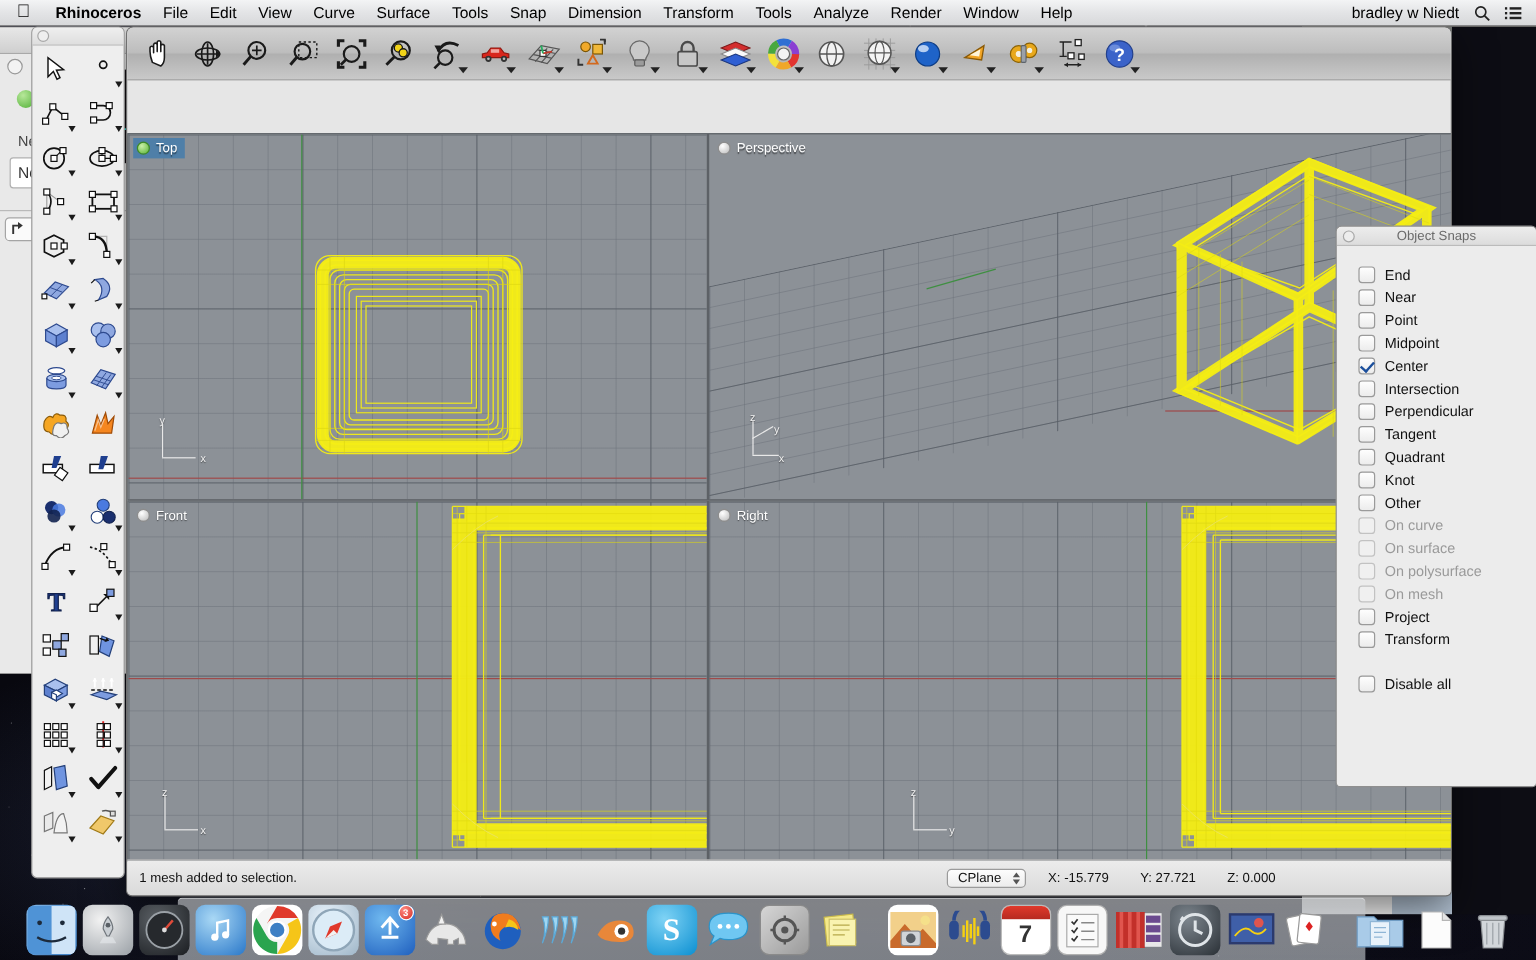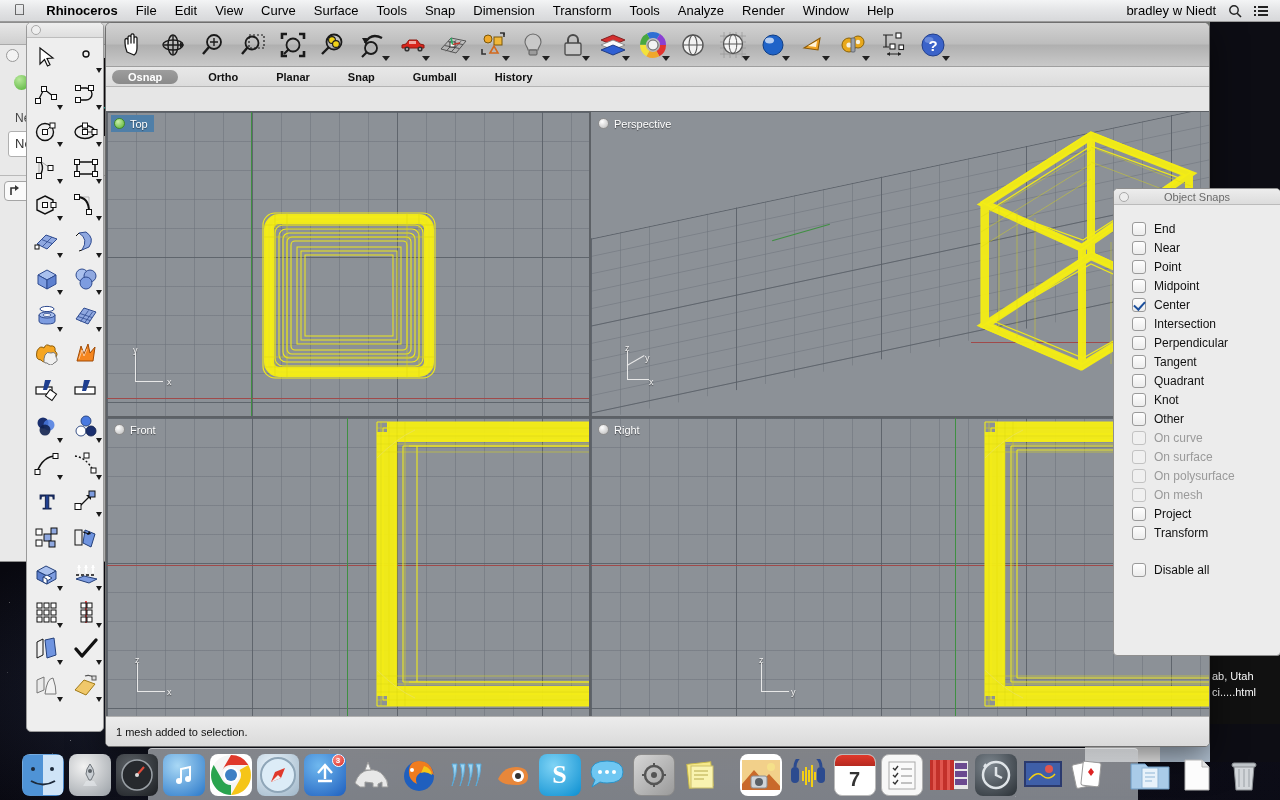--- a/index.html
+++ b/index.html
@@ -607,25 +607,20 @@
   <div style="position:absolute;left:92px;top:44px;width:20px;height:22px">
     <div style="height:4px;background:#aaa;margin-bottom:3px"></div>
     <div style="height:4px;background:#aaa;margin-bottom:3px"></div>
     <div style="height:4px;background:#aaa;"></div>
   </div>
   <div class="bm">
     <span class="bm-sq"></span><span>Other Bookmarks</span>
   </div>
   <div class="page-white"></div>
   <div class="page-blue"></div>
-  <div class="thumb">
-    <div class="badge">HTML</div>
-    <div class="t1">ab, Utah</div>
-    <div class="t2">ci.....html</div>
-  </div>
 </div>
 
 <div id="bg-left" class="bgwin">
   <div class="bl-title"></div>
   <div style="position:absolute;left:6px;top:26px;width:13px;height:13px;border-radius:50%;border:1px solid #999;background:#f3f3f3"></div>
   <div style="position:absolute;left:14px;top:52px;width:15px;height:15px;border-radius:50%;background:radial-gradient(circle at 35% 30%,#b7e89a,#4fae34)"></div>
   <div style="position:absolute;left:34px;top:56px;width:56px;height:18px;background:#fff;border:1px solid #b5b5b5"></div>
   <div style="position:absolute;left:15px;top:88px;font-size:12px;color:#444">Ne</div>
   <div style="position:absolute;left:8px;top:108px;width:88px;height:26px;background:#fff;border:1px solid #b0b0b0;border-radius:3px"></div>
   <div style="position:absolute;left:15px;top:113px;font-size:13px;color:#333">No</div>
@@ -845,28 +840,20 @@
     <div class="tbtn">
       <svg width="30" height="30" viewBox="0 0 30 30">
         <circle cx="15" cy="15" r="11" fill="#3b63c9" stroke="#23408c" stroke-width="1"></circle>
         <ellipse cx="11" cy="10" rx="4.5" ry="3" fill="#8aa7e8" opacity=".6"></ellipse>
         <text x="15" y="21" font-size="15" font-weight="bold" fill="#fff" text-anchor="middle" font-family="'Liberation Sans',sans-serif">?</text>
       </svg>
       <span class="tcaret"></span>
     </div>
   </div>
 
-  <div id="osnapbar">
-    <span class="ot active">Osnap</span>
-    <span class="ot">Ortho</span>
-    <span class="ot">Planar</span>
-    <span class="ot">Snap</span>
-    <span class="ot">Gumball</span>
-    <span class="ot">History</span>
-  </div>
 
   <div id="viewports">
 
     <div class="vp" style="left:0;top:0;width:484px;height:306px">
       <div class="grid"></div>
       <div class="grid major"></div>
       <div class="axis-x" style="left:0;right:0;top:286px"></div>
       <div class="axis-y" style="top:0;bottom:0;left:144px"></div>
       <div class="vplabel sel">
         <span class="vpdot green"></span>
@@ -1028,20 +1015,32 @@
         <span style="position:absolute;left:-2px;top:-16px">z</span>
         <span style="position:absolute;left:30px;top:16px">y</span>
         <i class="ax" style="left:0;top:-8px;width:1px;height:28px"></i>
         <i class="ax" style="left:0;top:20px;width:28px;height:1px"></i>
       </div>
     </div>
   </div>
 
   <div id="rhino-status">
     <span class="msg">1 mesh added to selection.</span>
+    <span class="coords">
+      <span class="cplane-select">
+        <span>CPlane</span>
+        <span class="arrows">
+            <i class="up"></i>
+            <i class="dn"></i>
+          </span>
+      </span>
+      <span class="coord">X: -15.779</span>
+      <span class="coord">Y: 27.721</span>
+      <span class="coord">Z: 0.000</span>
+    </span>
   </div>
 </div>
 
 <div id="lefttools">
   <div class="lt-title">
     <span class="lt-close"></span>
   </div>
   <div id="lt-grid">
 
     <div class="ltcell">

